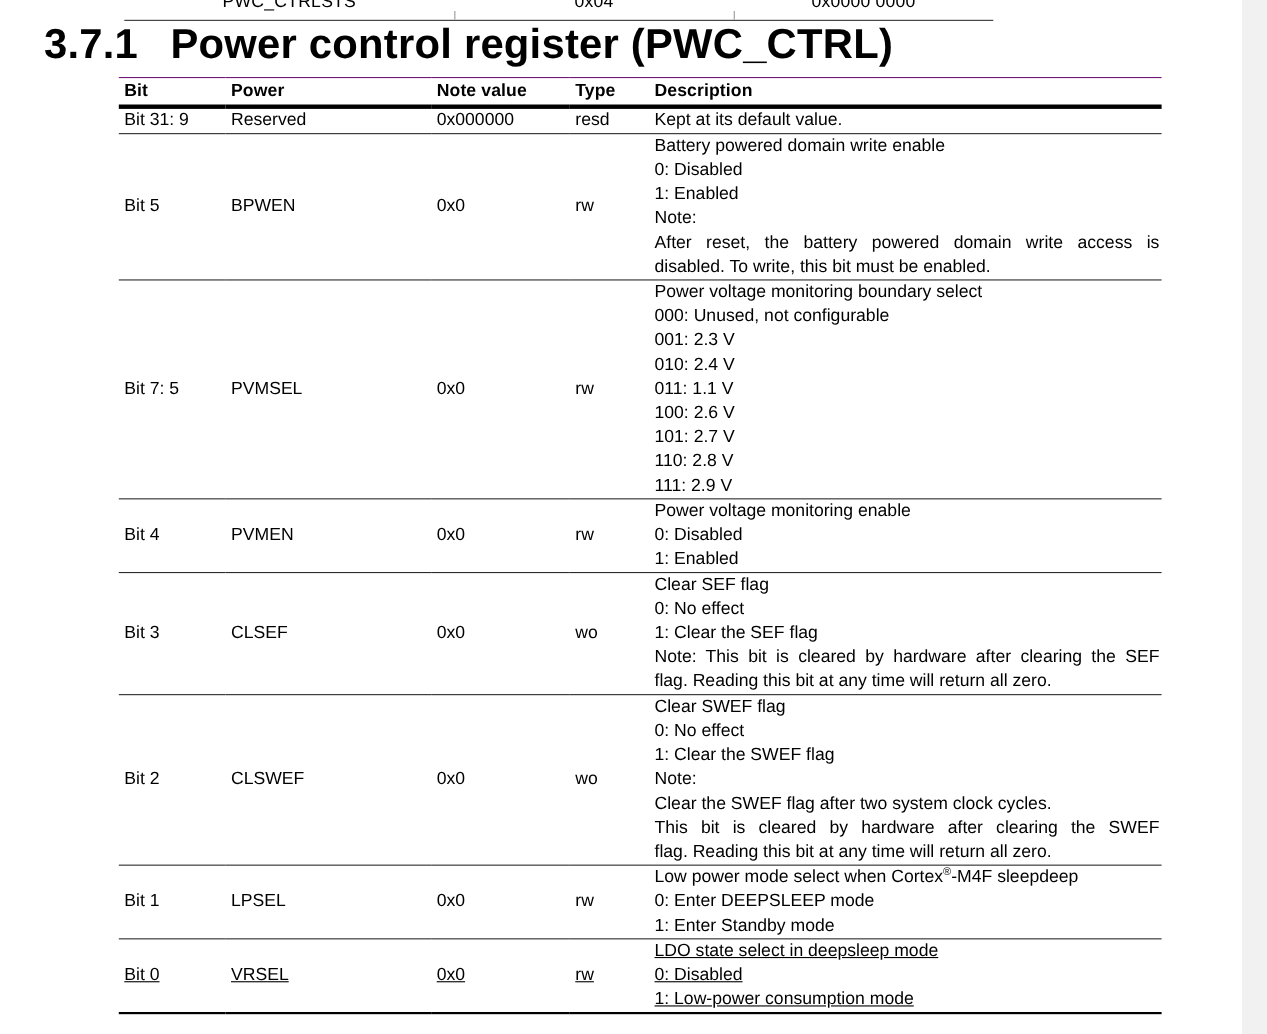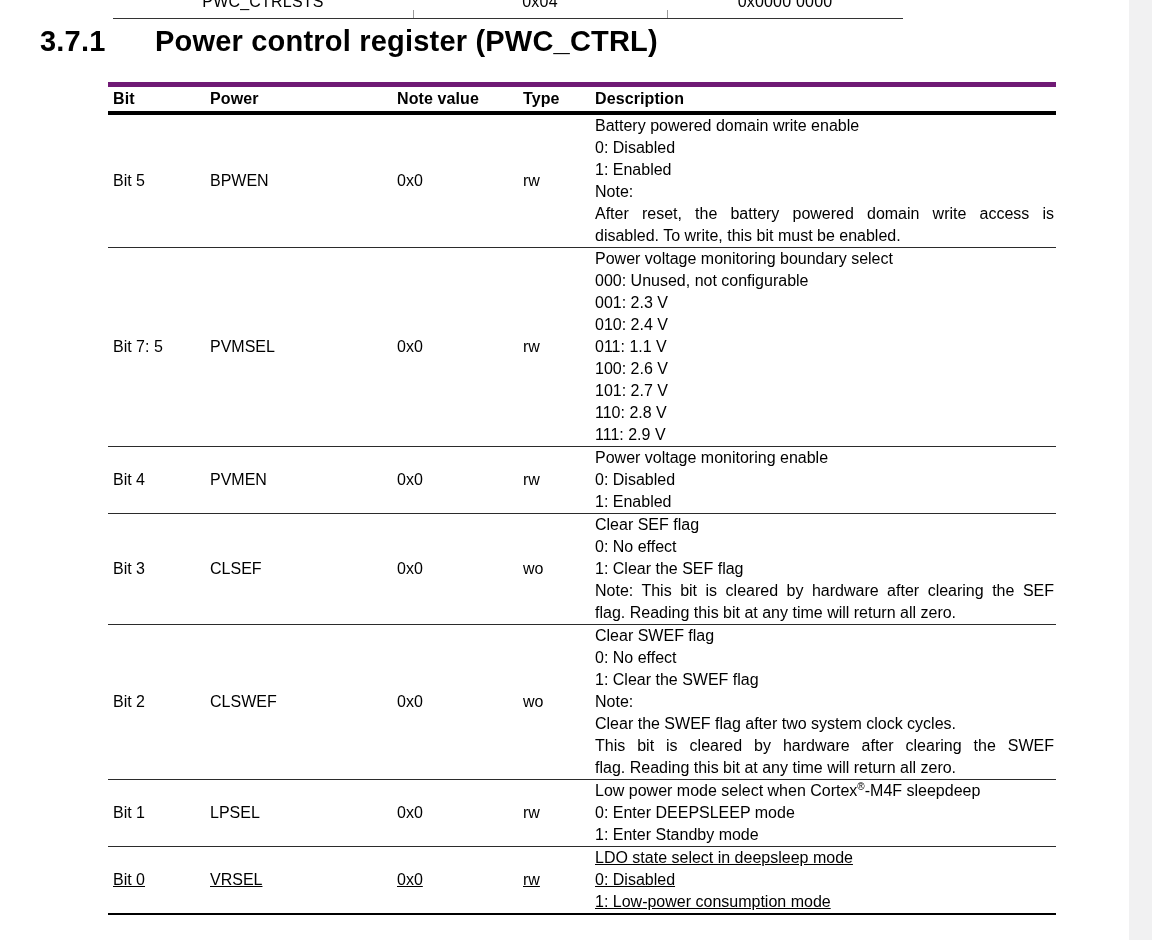--- a/index.html
+++ b/index.html
@@ -36,33 +36,32 @@
   .prev-table .c3 { width: 236px; }
   .prev-table .tick {
     position: absolute; bottom: 0; width: 1px; height: 8px; background: #9a9a9a;
   }
   .prev-table .tick.t1 { left: 300px; }
   .prev-table .tick.t2 { left: 554px; }
 
   
   .heading {
     position: absolute; top: 23px; left: 40px;
-    font-size: 29px; font-weight: bold; line-height: 36px;
+    font-size: 38px; font-weight: bold; line-height: 36px;
     white-space: nowrap; letter-spacing: 0.2px;
   }
   .heading .num { display: inline-block; width: 115px; }
 
   
   table.reg {
     position: absolute; top: 70px; left: 108px;
     width: 948px;
     border-collapse: collapse; table-layout: fixed;
     font-size: 16px;
-    border-top: 5px solid #701a75;
-    margin-top: 12px;
+    border-top: 1px solid #701a75;
   }
   table.reg col.c-bit   { width: 97px; }
   table.reg col.c-name  { width: 187px; }
   table.reg col.c-reset { width: 126px; }
   table.reg col.c-type  { width: 72px; }
   table.reg col.c-desc  { width: 466px; }
 
   table.reg thead th {
     text-align: left; font-weight: bold;
     border-bottom: 4px solid #000;
@@ -117,20 +116,29 @@
       <tr>
         <th>Bit</th>
         <th>Power</th>
         <th>Note value</th>
         <th>Type</th>
         <th>Description</th>
       </tr>
     </thead>
     <tbody>
         <tr>
+          <td>Bit 31: 9</td>
+          <td>Reserved</td>
+          <td>0x000000</td>
+          <td>resd</td>
+          <td class="desc">
+            <div class="dl">Kept at its default value.</div>
+          </td>
+        </tr>
+        <tr>
           <td>Bit 5</td>
           <td>BPWEN</td>
           <td>0x0</td>
           <td>rw</td>
           <td class="desc">
             <div class="dl">Battery powered domain write enable</div>
             <div class="dl">0: Disabled</div>
             <div class="dl">1: Enabled</div>
             <div class="dl">Note:</div>
             <div class="dl j">After reset, the battery powered domain write access is</div>

